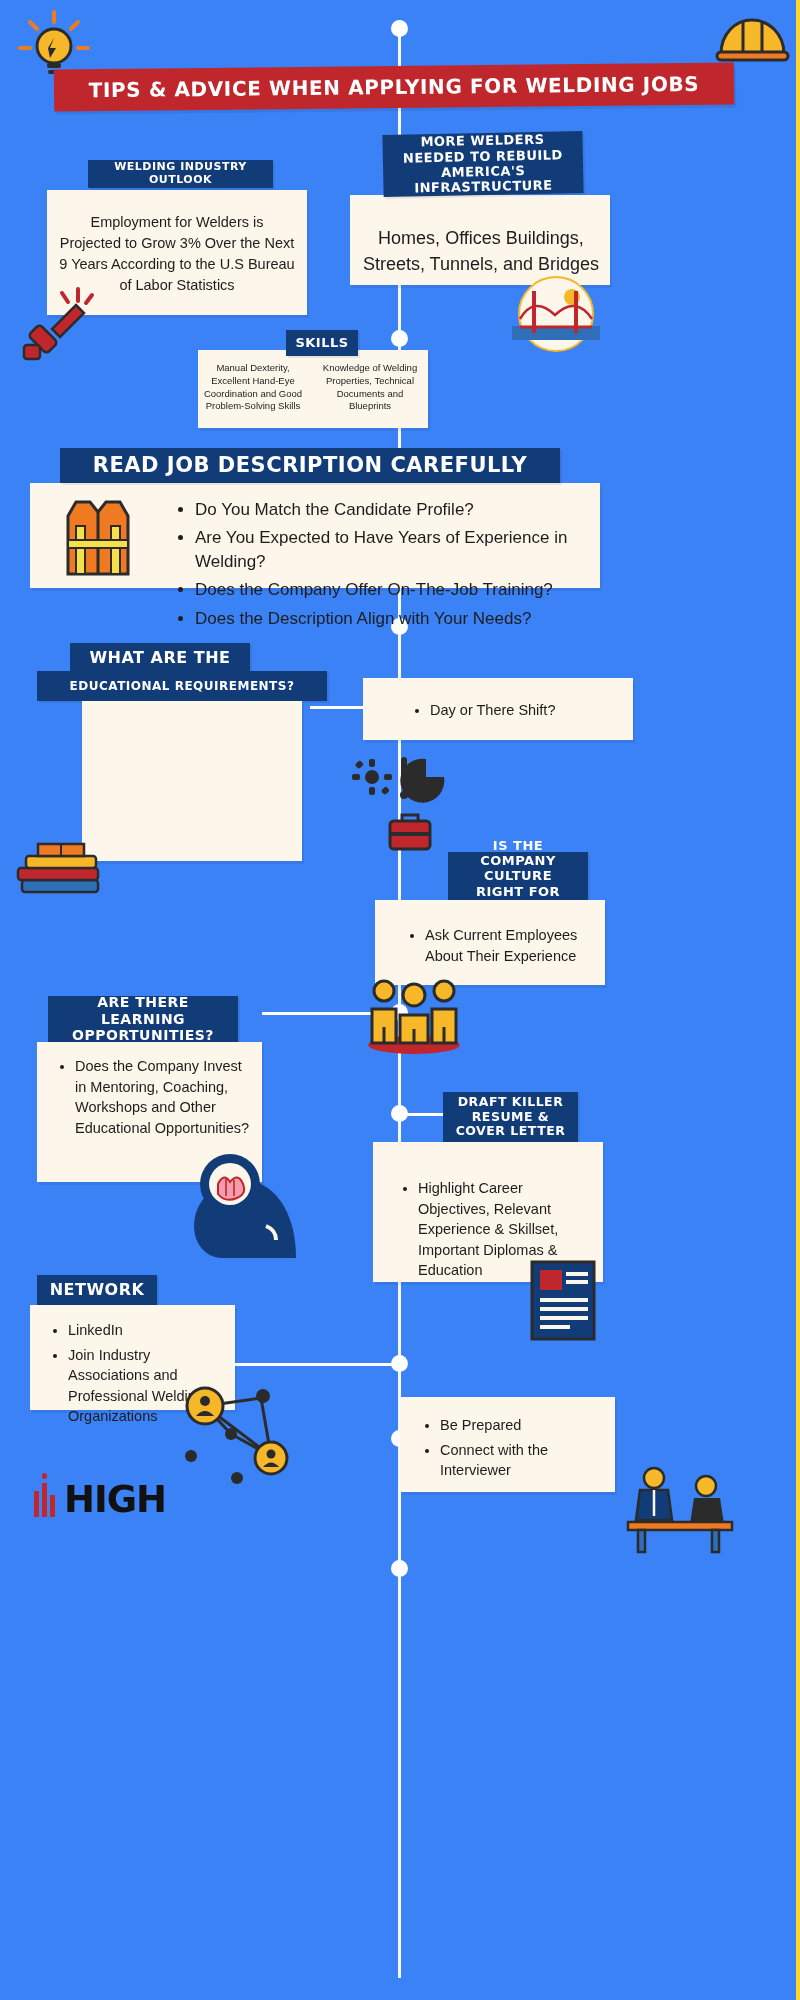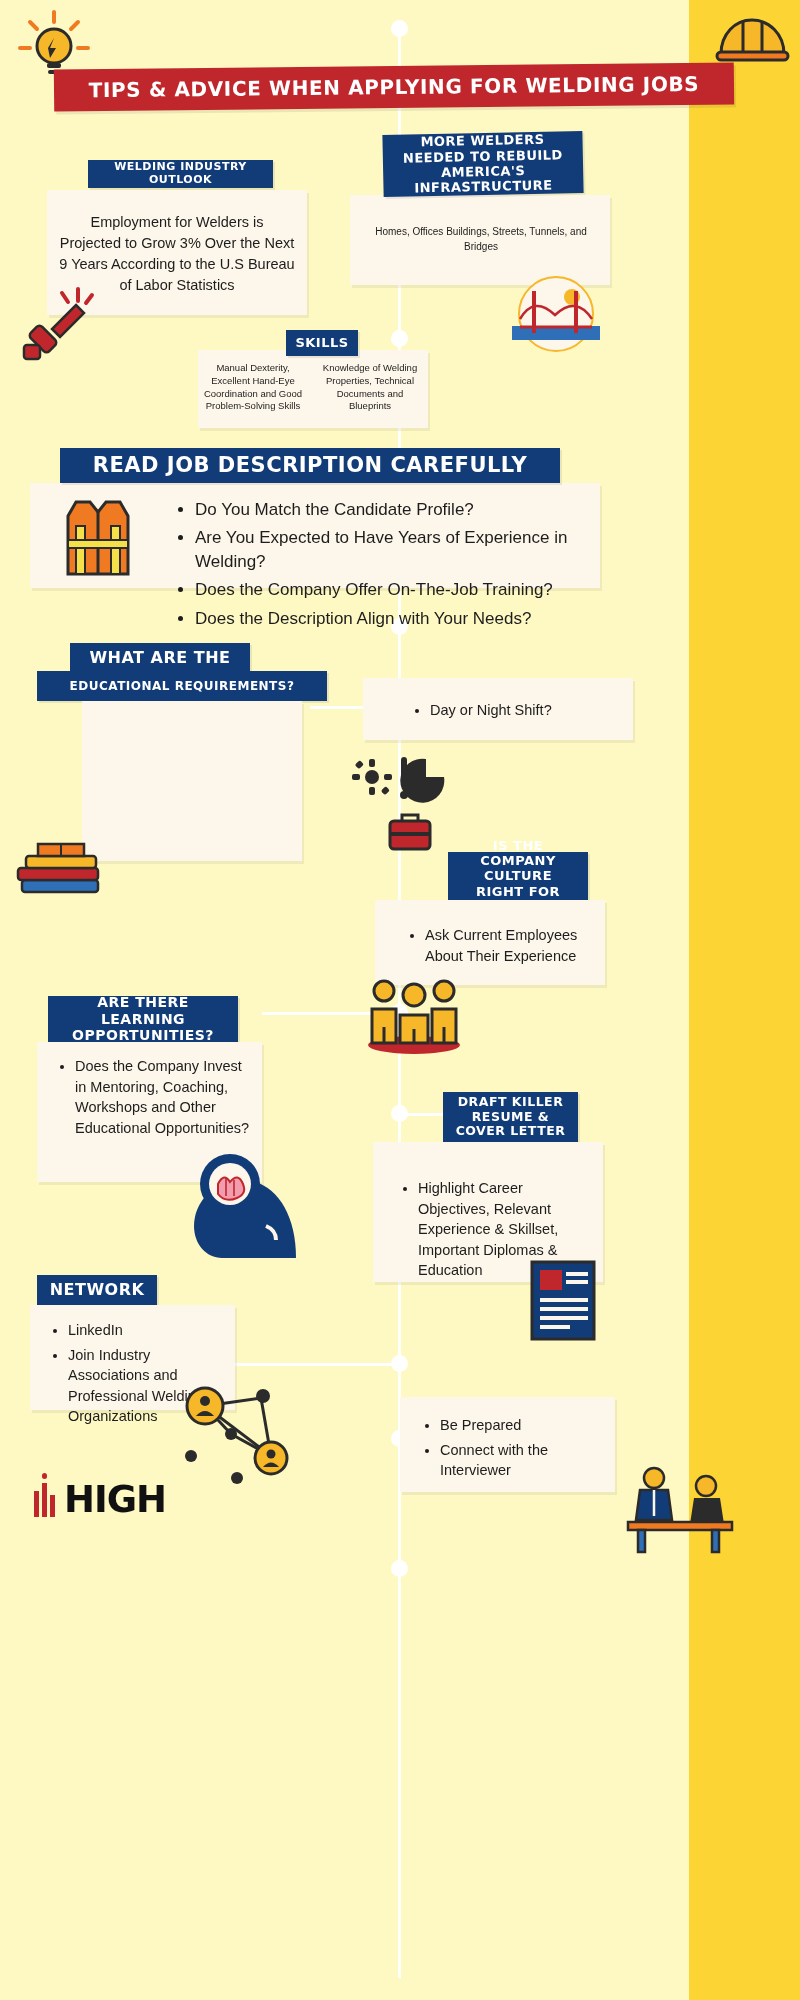--- a/index.html
+++ b/index.html
@@ -8,22 +8,22 @@
     width: 800px;
     height: 2000px;
     background: #FCD535;
     font-family: "Liberation Sans", sans-serif;
     position: relative;
     overflow: hidden;
   }
   .canvas {
     position: absolute;
     left: 0; top: 0;
-    width: 689px; height: 2000px;
-    background: #fef9c3;
+    width: 796px; height: 2000px;
+    background: #3b82f6;
   }
   
   .timeline-line {
     position: absolute;
     left: 398px;
     top: 28px;
     width: 3px;
     height: 1950px;
     background: #FFFFFF;
     opacity: .95;
@@ -94,21 +94,21 @@
     margin-bottom: 4px;
     line-height: 1.42;
   }
   
   #card-outlook { left: 47px; top: 190px; width: 260px; height: 125px; }
   #tag-outlook { left: 88px; top: 160px; width: 185px; height: 28px; font-size: 11px; }
   #txt-outlook { position:absolute; left: 58px; top: 212px; width: 238px; text-align: center; font-size: 14.5px; }
 
   #card-infra { left: 350px; top: 195px; width: 260px; height: 90px; }
   #tag-infra { left: 383px; top: 133px; width: 200px; height: 62px; font-size: 13px; transform: rotate(-1.2deg); }
-  #txt-infra { position:absolute; left: 362px; top: 225px; width: 238px; text-align: center; font-size: 10px; }
+  #txt-infra { position:absolute; left: 362px; top: 225px; width: 238px; text-align: center; font-size: 18px; }
 
   #card-skills { left: 198px; top: 350px; width: 230px; height: 78px; }
   #tag-skills { left: 286px; top: 330px; width: 72px; height: 26px; font-size: 13px; }
   .skills-col { position: absolute; width: 100px; text-align: center; font-size: 9.5px; line-height: 1.35; top: 362px; }
   #skills-left { left: 203px; }
   #skills-right { left: 320px; }
 
   #tag-readjob { left: 60px; top: 448px; width: 500px; height: 35px; font-size: 21px; }
   #card-readjob { left: 30px; top: 483px; width: 570px; height: 105px; }
   #list-readjob { position: absolute; left: 175px; top: 498px; width: 410px; font-size: 17px; }
@@ -272,21 +272,21 @@
   <svg class="ill" style="left:14px;top:838px" width="92" height="62" viewBox="0 0 92 62">
     <rect x="8" y="42" width="76" height="12" rx="3" fill="#2E6FB7" stroke="#2B2B2B" stroke-width="2.5"></rect>
     <rect x="4" y="30" width="80" height="12" rx="3" fill="#C0272D" stroke="#2B2B2B" stroke-width="2.5"></rect>
     <rect x="12" y="18" width="70" height="12" rx="3" fill="#F6B728" stroke="#2B2B2B" stroke-width="2.5"></rect>
     <path d="M24 6 L70 6 L70 18 L24 18 Z" fill="#F07A21" stroke="#2B2B2B" stroke-width="2.5"></path>
     <path d="M47 6 L47 18" stroke="#2B2B2B" stroke-width="2"></path>
   </svg>
 
   <div class="card" id="card-schedule"></div>
   <ul class="bullets body-text" id="list-schedule">
-    <li>Day or Night Shift?</li>
+    <li>Day or There Shift?</li>
   </ul>
 
   <svg class="ill" style="left:348px;top:755px" width="105" height="100" viewBox="0 0 105 100">
     <g fill="#2B2B2B">
       <circle cx="24" cy="22" r="7"></circle>
       <rect x="21" y="4" width="6" height="8" rx="2"></rect>
       <rect x="21" y="32" width="6" height="8" rx="2"></rect>
       <rect x="4" y="19" width="8" height="6" rx="2"></rect>
       <rect x="36" y="19" width="8" height="6" rx="2"></rect>
       <rect x="8" y="7" width="7" height="6" rx="2" transform="rotate(-45 11 10)"></rect>

